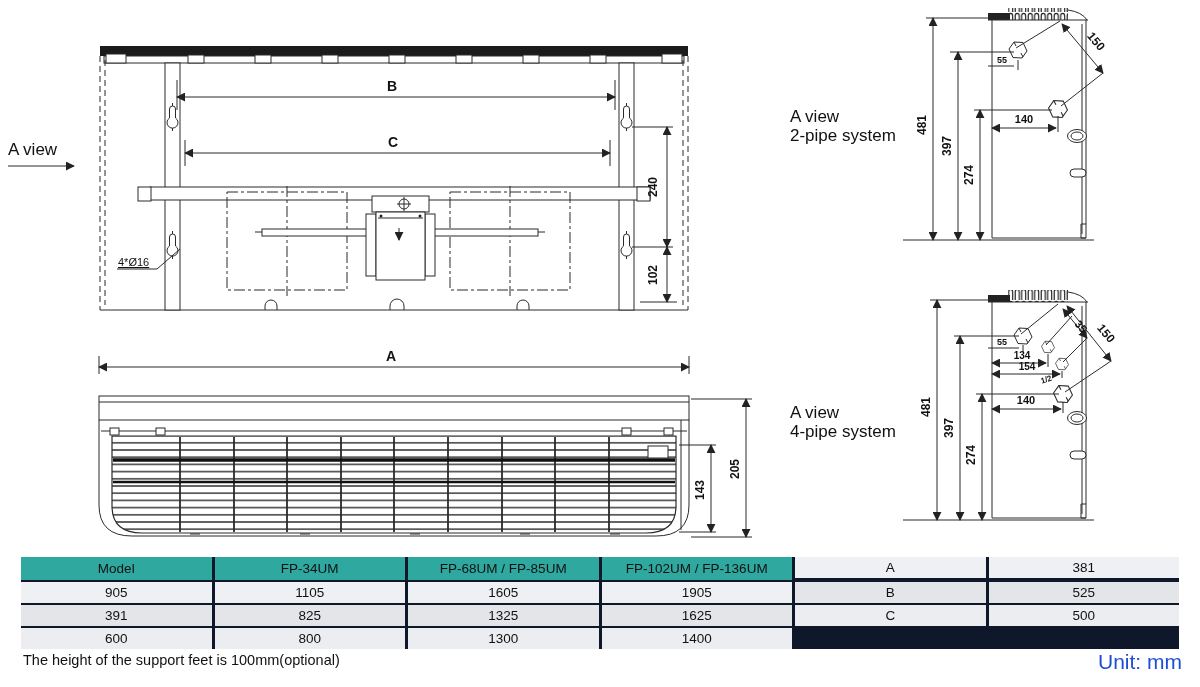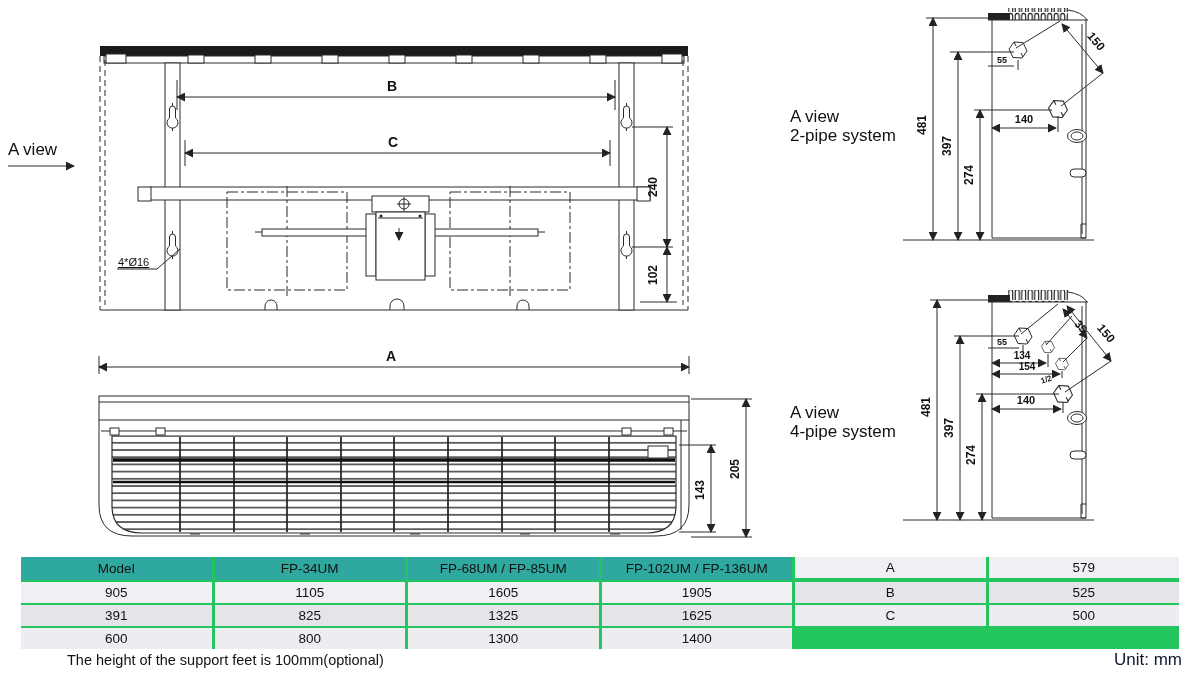--- a/index.html
+++ b/index.html
@@ -13,26 +13,26 @@
   .dd{stroke-dasharray:11 3 3 3;}
   .dimlbl{font:bold 12px "Liberation Sans",sans-serif;fill:#111;text-anchor:middle;}
   .dimlbl.s11{font-size:11px;} .dimlbl.s10{font-size:10px;}
   .dimlbl.s9{font-size:9px;} .dimlbl.s8{font-size:8px;}
   .biglbl{font:bold 14px "Liberation Sans",sans-serif;fill:#111;text-anchor:middle;}
   .viewlbl{font:17px "Liberation Sans",sans-serif;fill:#111;}
   .calloutlbl{font:11px "Liberation Sans",sans-serif;fill:#111;text-decoration:underline;}
   
   .dim-table{position:absolute;left:21px;top:557px;width:1158px;
              display:grid;grid-template-columns:repeat(6,1fr);gap:2px 3px;
-             background:#22c55e;font-size:13.5px;color:#111;}
+             background:#0f172a;font-size:13.5px;color:#111;}
   .dim-table .th{background:#2fa8a0;height:23px;line-height:23px;text-align:center;}
   .dim-table .td{height:21px;line-height:21px;text-align:center;}
   .rowa{background:#eef0f4;} .rowb{background:#e3e5e9;} .rowc{background:#ebedf1;}
-  .footnote{position:absolute;left:23px;top:652px;font-size:14.5px;color:#111;margin-left:44px;}
-  .unitlbl{position:absolute;right:18px;top:650px;font-size:17px;color:#0f172a;}
+  .footnote{position:absolute;left:23px;top:652px;font-size:14.5px;color:#111;}
+  .unitlbl{position:absolute;right:18px;top:650px;font-size:21px;color:#1d4ed8;}
 </style>
 </head>
 <body>
 
 <div id="stage">
 
 <svg width="1200" height="545" viewBox="0 0 1200 545">
   <defs>
     <marker id="arr" viewBox="0 0 10 10" refX="9" refY="5" markerWidth="9" markerHeight="9" orient="auto-start-reverse">
       <path d="M0,0 L10,5 L0,10 Z" fill="#222"></path>
@@ -252,21 +252,21 @@
   </g>
 </svg>
 
 <div class="dim-table">
   <div class="th">Model</div>
   <div class="th">FP-34UM</div>
   <div class="th">FP-68UM / FP-85UM</div>
   <div class="th">FP-102UM / FP-136UM</div>
 
   <div class="td rowa">A</div>
-  <div class="td rowa">579</div>
+  <div class="td rowa">381</div>
   <div class="td rowa">905</div>
   <div class="td rowa">1105</div>
   <div class="td rowa">1605</div>
   <div class="td rowa">1905</div>
 
   <div class="td rowb">B</div>
   <div class="td rowb">525</div>
   <div class="td rowb">391</div>
   <div class="td rowb">825</div>
   <div class="td rowb">1325</div>

